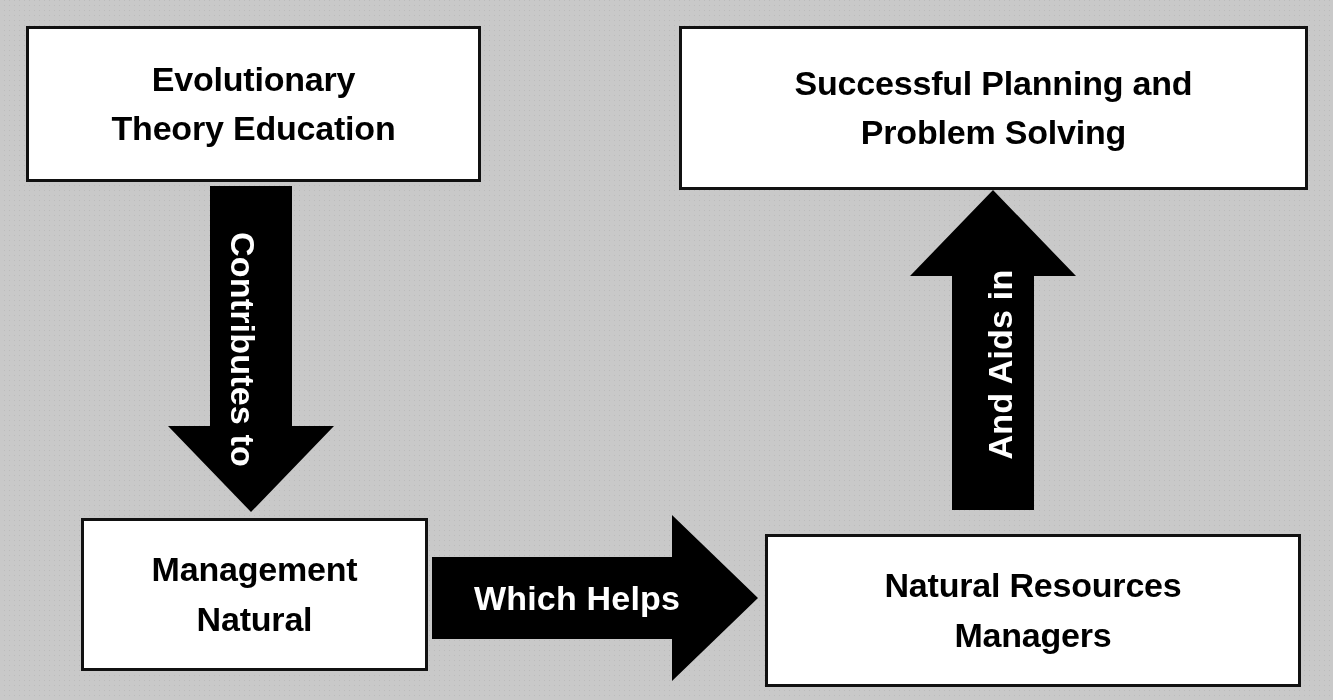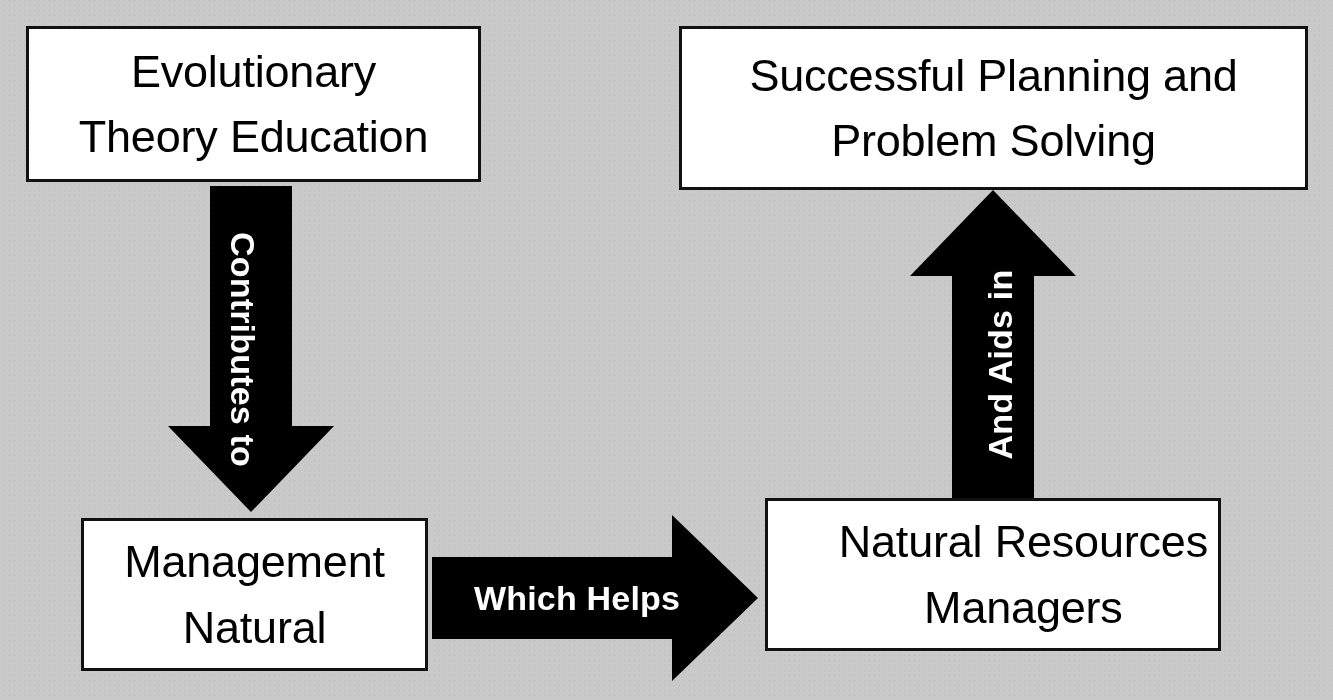--- a/index.html
+++ b/index.html
@@ -31,32 +31,32 @@
     background: #ffffff;
     border: 3px solid #111111;
     display: flex;
     align-items: center;
     justify-content: center;
     text-align: center;
     color: #000000;
     z-index: 3;
   }
   .node .label {
-    font-size: 45px;
+    font-size: 34px;
     line-height: 1.45;
-    font-weight: 400;
+    font-weight: 700;
     letter-spacing: -0.2px;
     white-space: pre-line;
     padding: 0 10px;
   }
 
   #node-evolutionary-theory-education { left: 26px;  top: 26px;  width: 455px; height: 156px; }
   #node-successful-planning          { left: 679px; top: 26px;  width: 629px; height: 164px; }
   #node-management-toolbox           { left: 81px;  top: 518px; width: 347px; height: 153px; }
-  #node-natural-resources-managers   { left: 765px; top: 498px; width: 456px; height: 153px; justify-content: flex-end; }
+  #node-natural-resources-managers   { left: 765px; top: 534px; width: 536px; height: 153px; }
 
   
   .arrow {
     position: absolute;
     z-index: 2;
   }
   .arrow svg { display: block; }
   .arrow-label {
     position: absolute;
     color: #ffffff;

